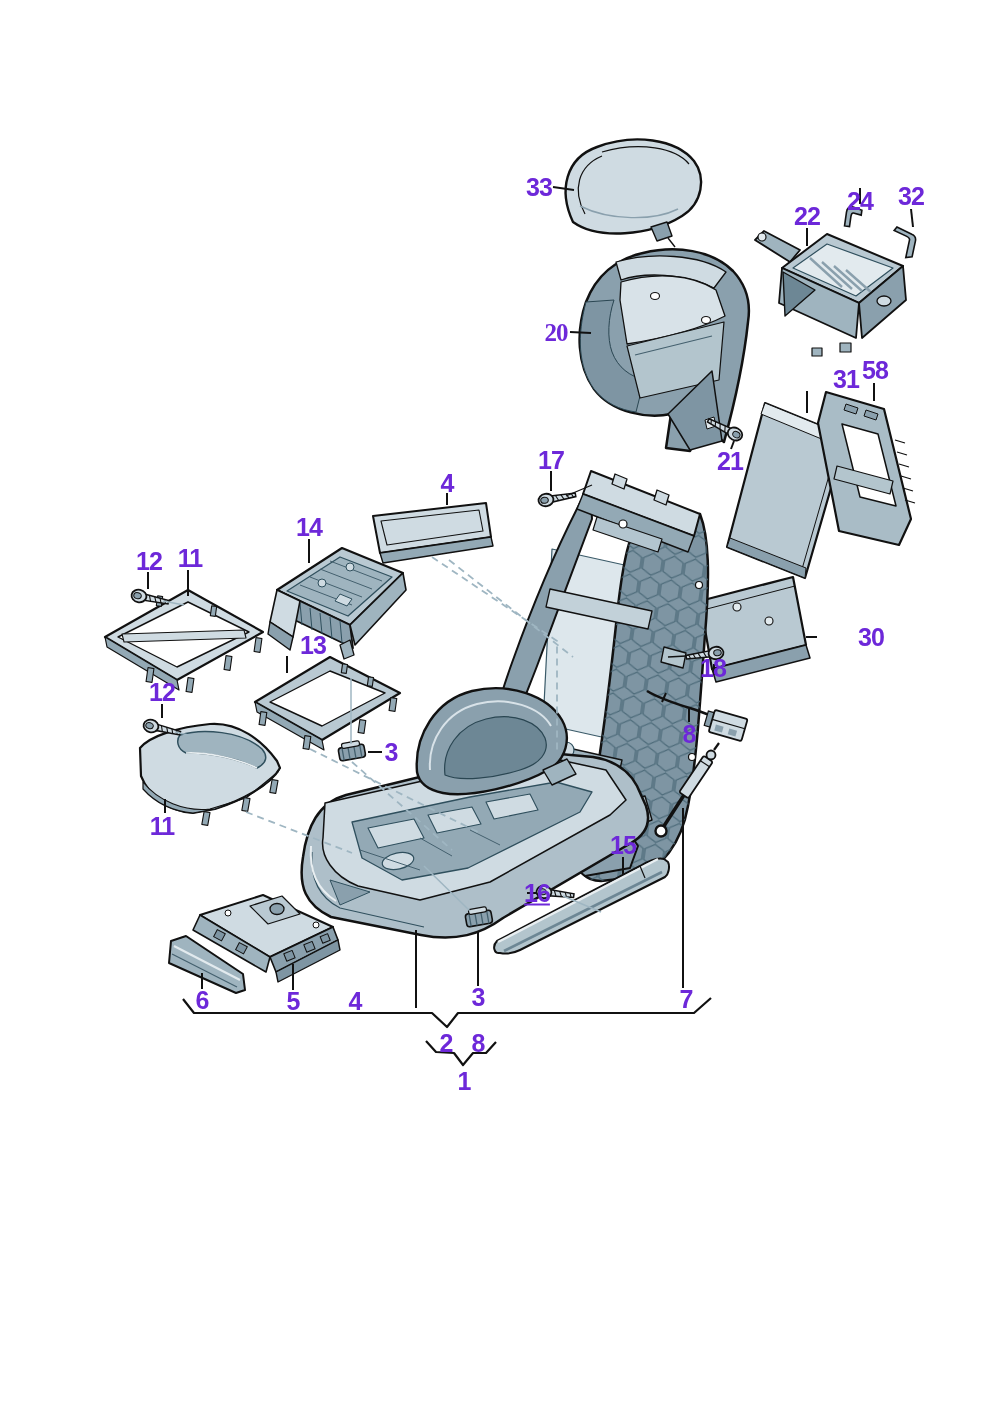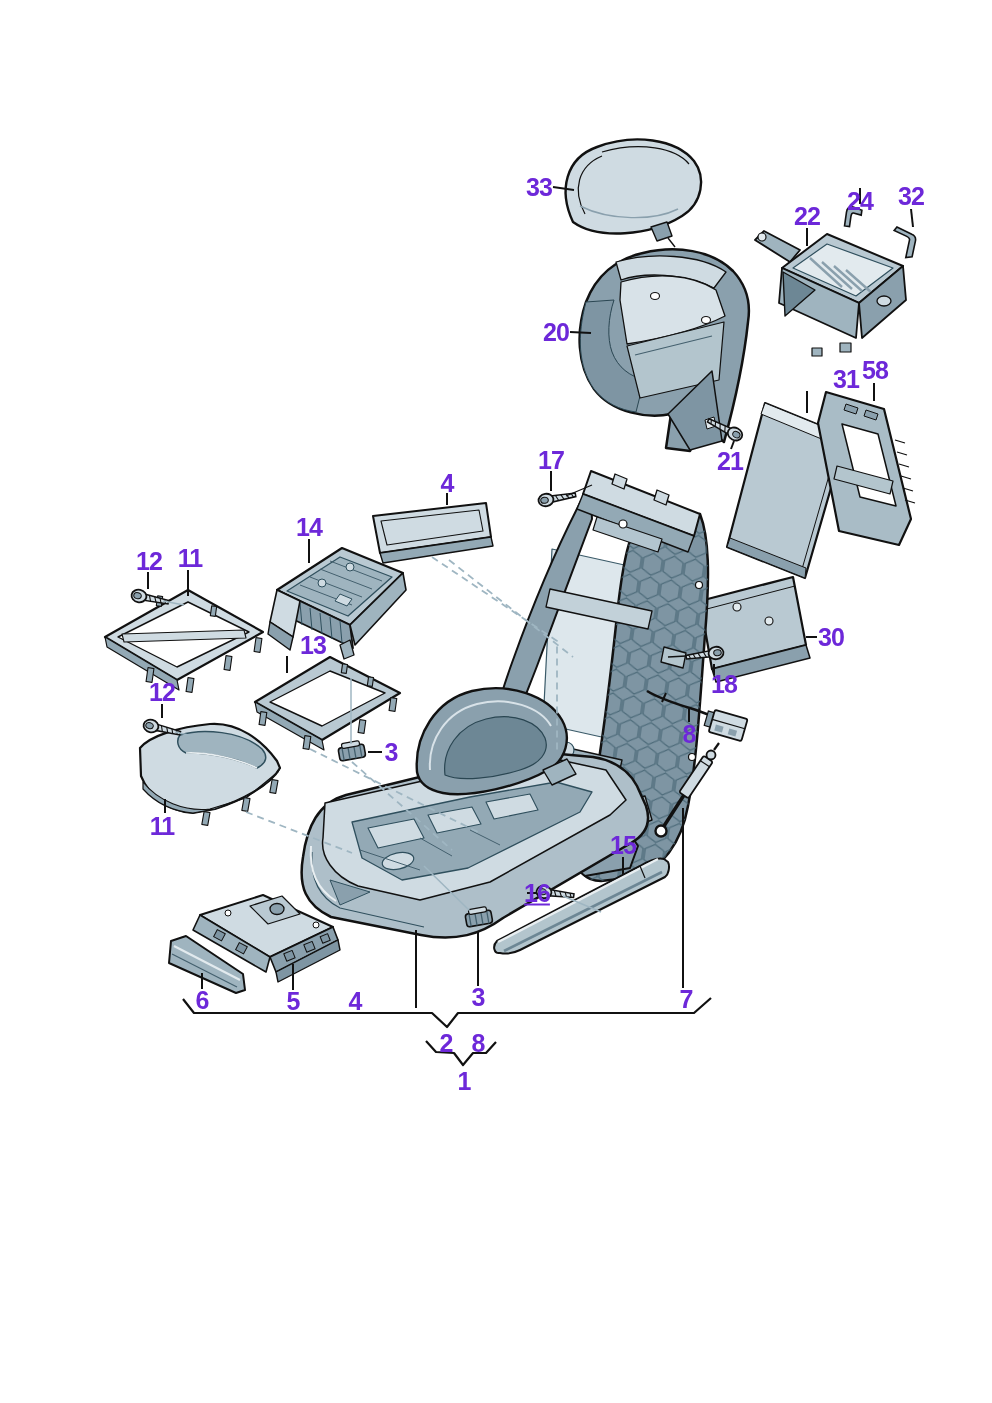--- a/index.html
+++ b/index.html
@@ -322,35 +322,35 @@
     <path d="M183,999 L194,1013 L432,1013 L447,1027 L458,1013 L694,1013 L711,998"></path>
     <path d="M426,1041 L436,1052 L454,1053 L463,1065 L473,1053 L486,1053 L496,1042"></path>
   </g>
 </svg>
 
 <div class="labels">
       <div class="callout" style="left: 539px; top: 187px;">33</div>
       <div class="callout" style="left: 860px; top: 174px; margin-top: 27px;">24</div>
       <div class="callout" style="left: 911px; top: 196px;">32</div>
       <div class="callout" style="left: 807px; top: 216px;">22</div>
-      <div class="callout" style="left: 556px; top: 332px;">20</div>
+      <div class="callout" style="left: 556px; top: 332px; font-family: Liberation Serif, serif;">20</div>
       <div class="callout" style="left: 807px; top: 379px; margin-left: 39px;">31</div>
       <div class="callout" style="left: 875px; top: 370px;">58</div>
       <div class="callout" style="left: 730px; top: 461px;">21</div>
       <div class="callout" style="left: 551px; top: 460px;">17</div>
       <div class="callout" style="left: 447px; top: 483px;">4</div>
       <div class="callout" style="left: 309px; top: 527px;">14</div>
       <div class="callout" style="left: 149px; top: 561px;">12</div>
       <div class="callout" style="left: 190px; top: 558px;">11</div>
       <div class="callout" style="left: 286px; top: 645px; margin-left: 27px;">13</div>
       <div class="callout" style="left: 162px; top: 692px;">12</div>
       <div class="callout" style="left: 391px; top: 752px;">3</div>
       <div class="callout" style="left: 162px; top: 826px;">11</div>
-      <div class="callout" style="left: 831px; top: 637px;">30</div>
-      <div class="callout" style="left: 713px; top: 684px; margin-left: 11px;">18</div>
+      <div class="callout" style="left: 871px; top: 637px;">30</div>
+      <div class="callout" style="left: 713px; top: 668px;">18</div>
       <div class="callout" style="left: 689px; top: 734px;">8</div>
       <div class="callout" style="left: 623px; top: 845px;">15</div>
       <div class="callout" style="left: 537px; top: 893px; text-decoration: underline;">16</div>
       <div class="callout" style="left: 202px; top: 1000px;">6</div>
       <div class="callout" style="left: 293px; top: 1001px;">5</div>
       <div class="callout" style="left: 355px; top: 1001px;">4</div>
       <div class="callout" style="left: 478px; top: 997px;">3</div>
       <div class="callout" style="left: 686px; top: 999px;">7</div>
       <div class="callout" style="left: 446px; top: 1043px;">2</div>
       <div class="callout" style="left: 478px; top: 1043px;">8</div>

